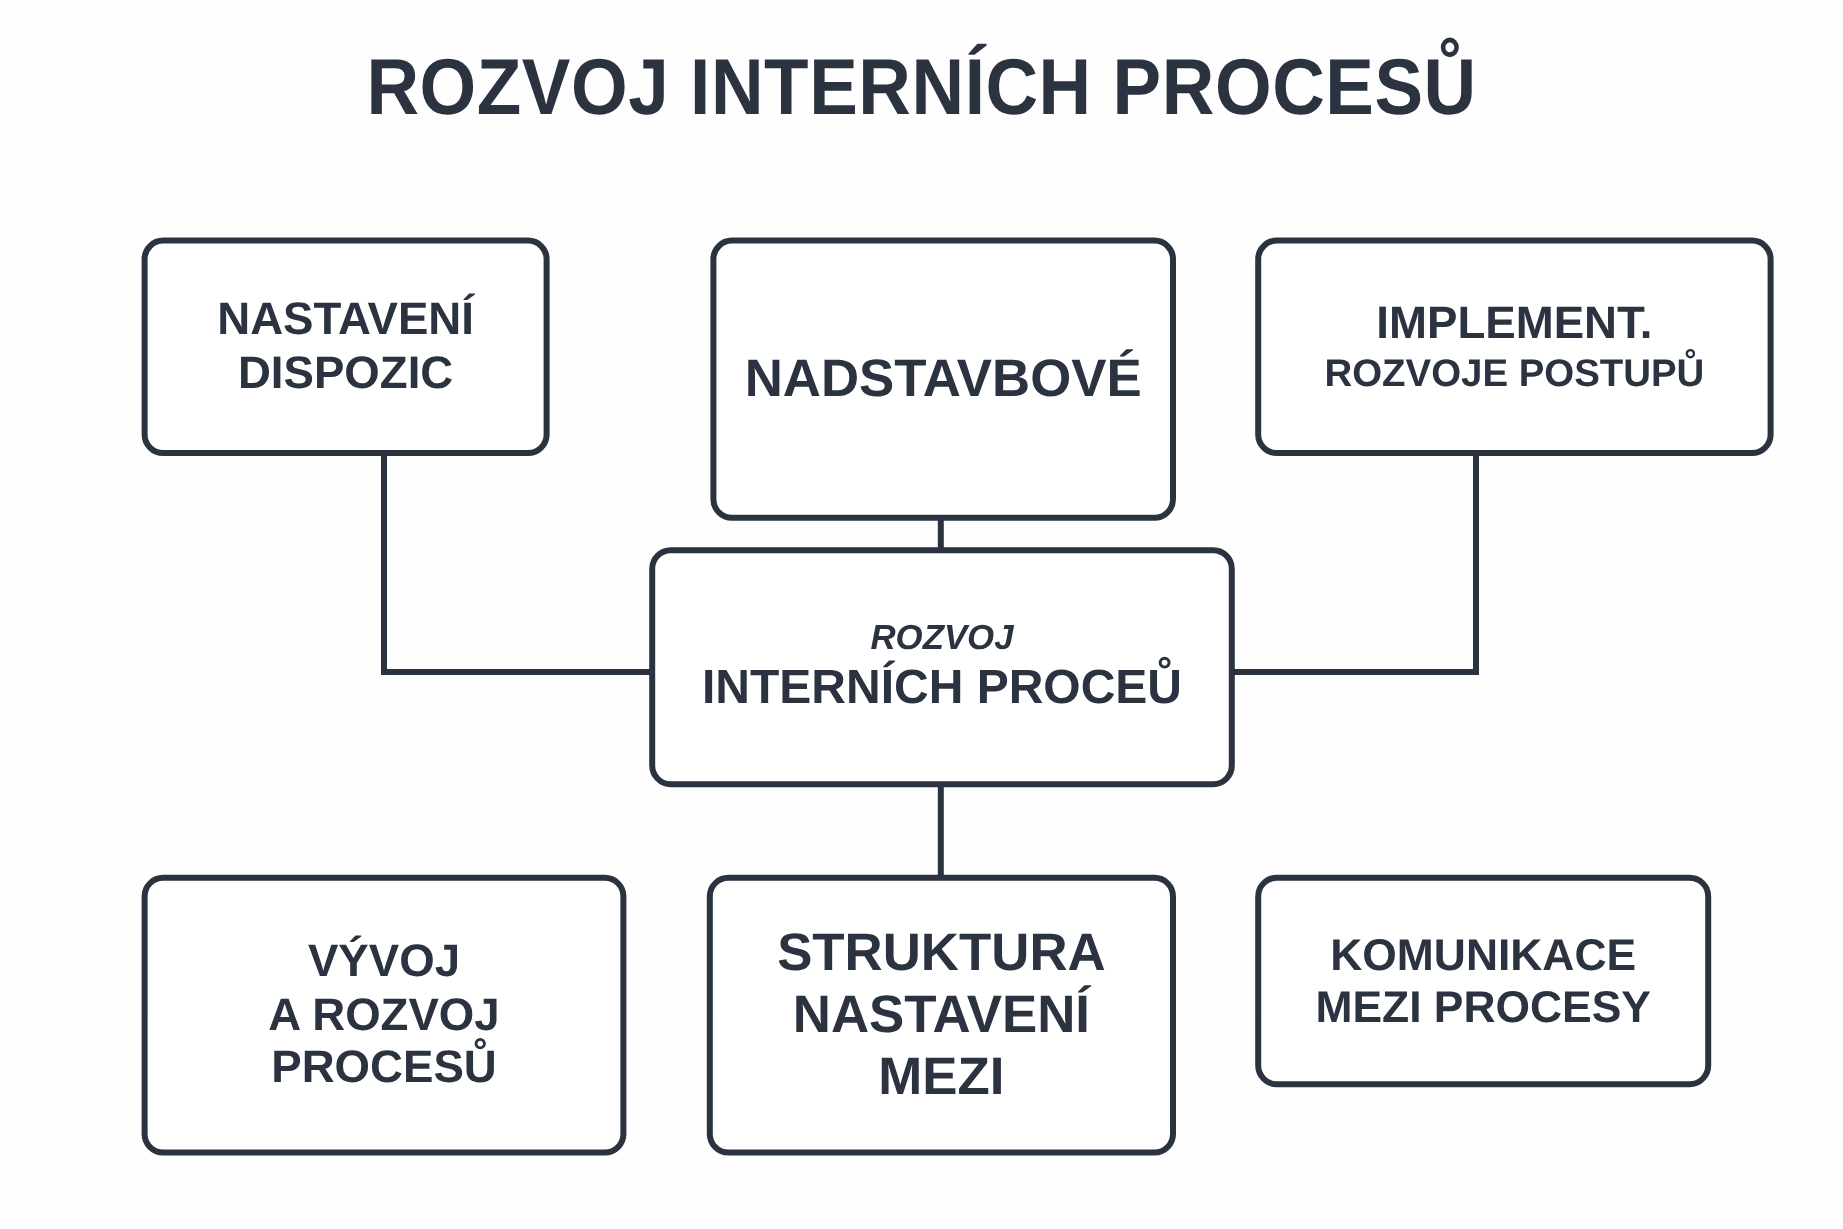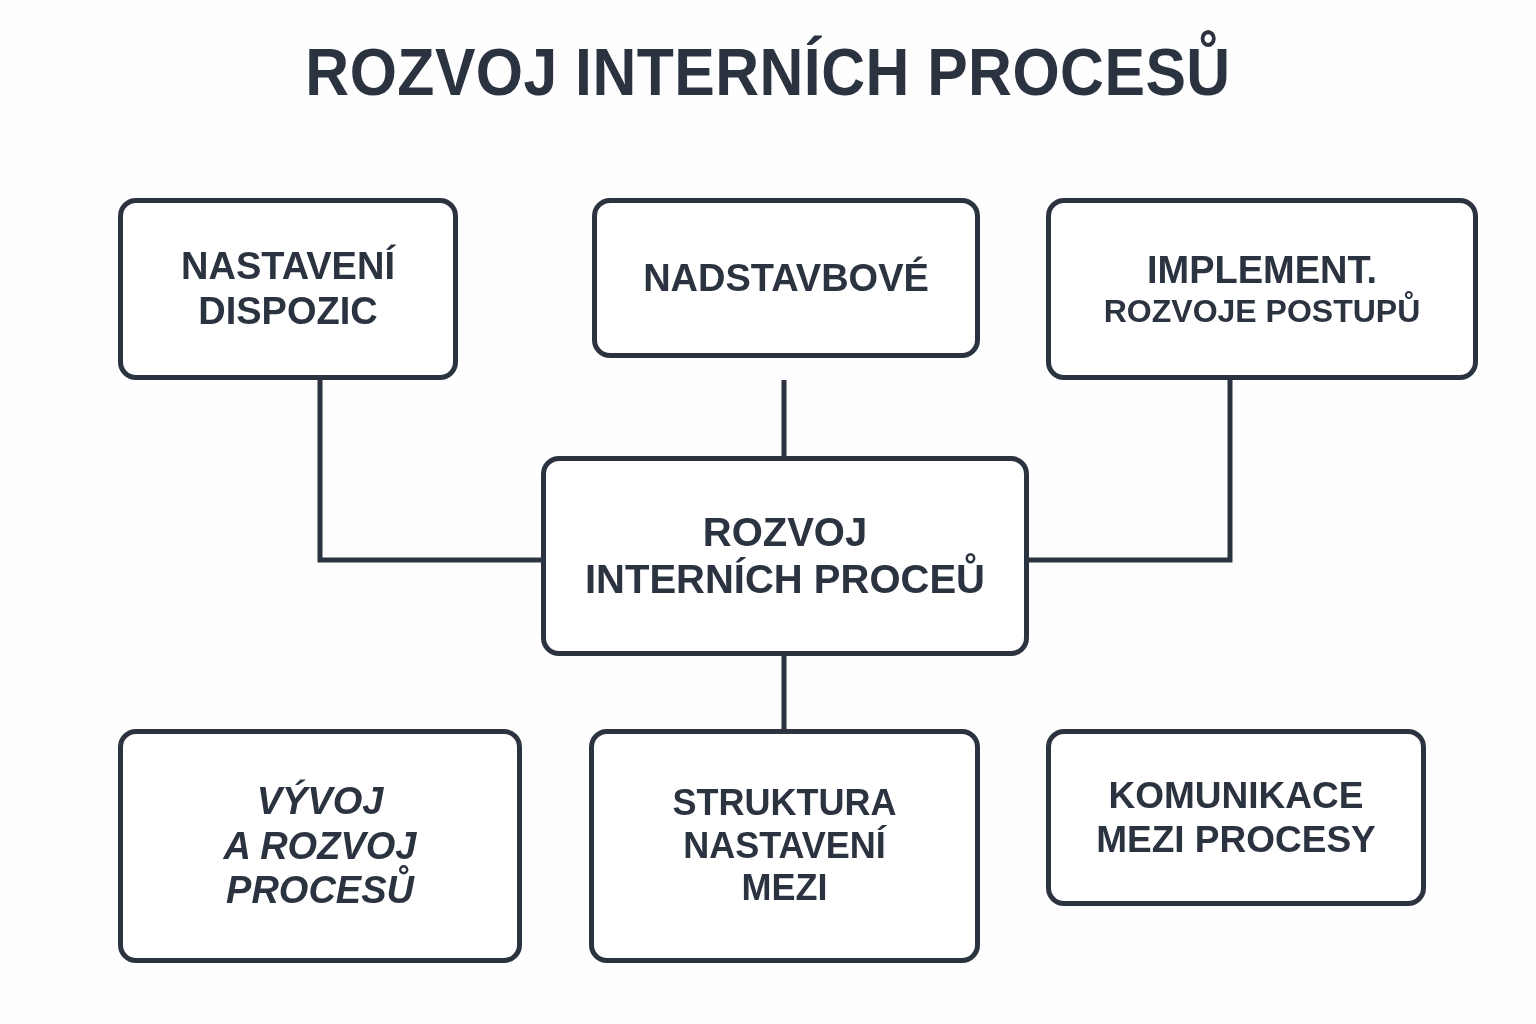--- a/index.html
+++ b/index.html
@@ -60,34 +60,34 @@
     text-align: center;
     line-height: 1.18;
   }
   .node .line {
     display: block;
     white-space: nowrap;
   }
 
   
   #node-nastaveni-dispozic { left: 118px;  top: 198px; width: 340px; height: 182px; font-size: 38px; text-align: right; }
-  #node-nadstavbove-mechanismy { left: 592px;  top: 198px; width: 388px; height: 160px; font-size: 38px; }
+  #node-nadstavbove-mechanismy { left: 592px;  top: 198px; width: 388px; height: 236px; font-size: 44px; }
   #node-implementace-rozvoje { left: 1046px; top: 198px; width: 432px; height: 182px; font-size: 38px; }
 
   #node-rozvoj-internich-procesu { left: 541px; top: 456px; width: 488px; height: 200px; font-size: 40px; }
 
-  #node-vyvoj-a-rozvoj-procesu { left: 118px;  top: 729px; width: 404px; height: 234px; font-size: 38px; font-style: italic; }
-  #node-struktura-internich-vazeb { left: 589px;  top: 729px; width: 391px; height: 234px; font-size: 36px; }
+  #node-vyvoj-a-rozvoj-procesu { left: 118px;  top: 729px; width: 404px; height: 234px; font-size: 38px; }
+  #node-struktura-internich-vazeb { left: 589px;  top: 729px; width: 391px; height: 234px; font-size: 44px; }
   #node-komunikace-mezi-procesy { left: 1046px; top: 729px; width: 380px; height: 177px; font-size: 38px; }
 
   
   #node-implementace-rozvoje .line.l1 { font-size: 38px; }
   #node-implementace-rozvoje .line.l2 { font-size: 32px; }
 
-  #node-rozvoj-internich-procesu .line.l1 { font-size: 40px; }
+  #node-rozvoj-internich-procesu .line.l1 { font-size: 29px; font-style: italic; }
   #node-rozvoj-internich-procesu .line.l2 { font-size: 40px; }
 
   #node-komunikace-mezi-procesy .line { font-size: 37px; }
 </style>
 </head>
 <body>
 
 <div id="stage">
 
   <div class="title">ROZVOJ INTERNÍCH PROCESŮ</div>

